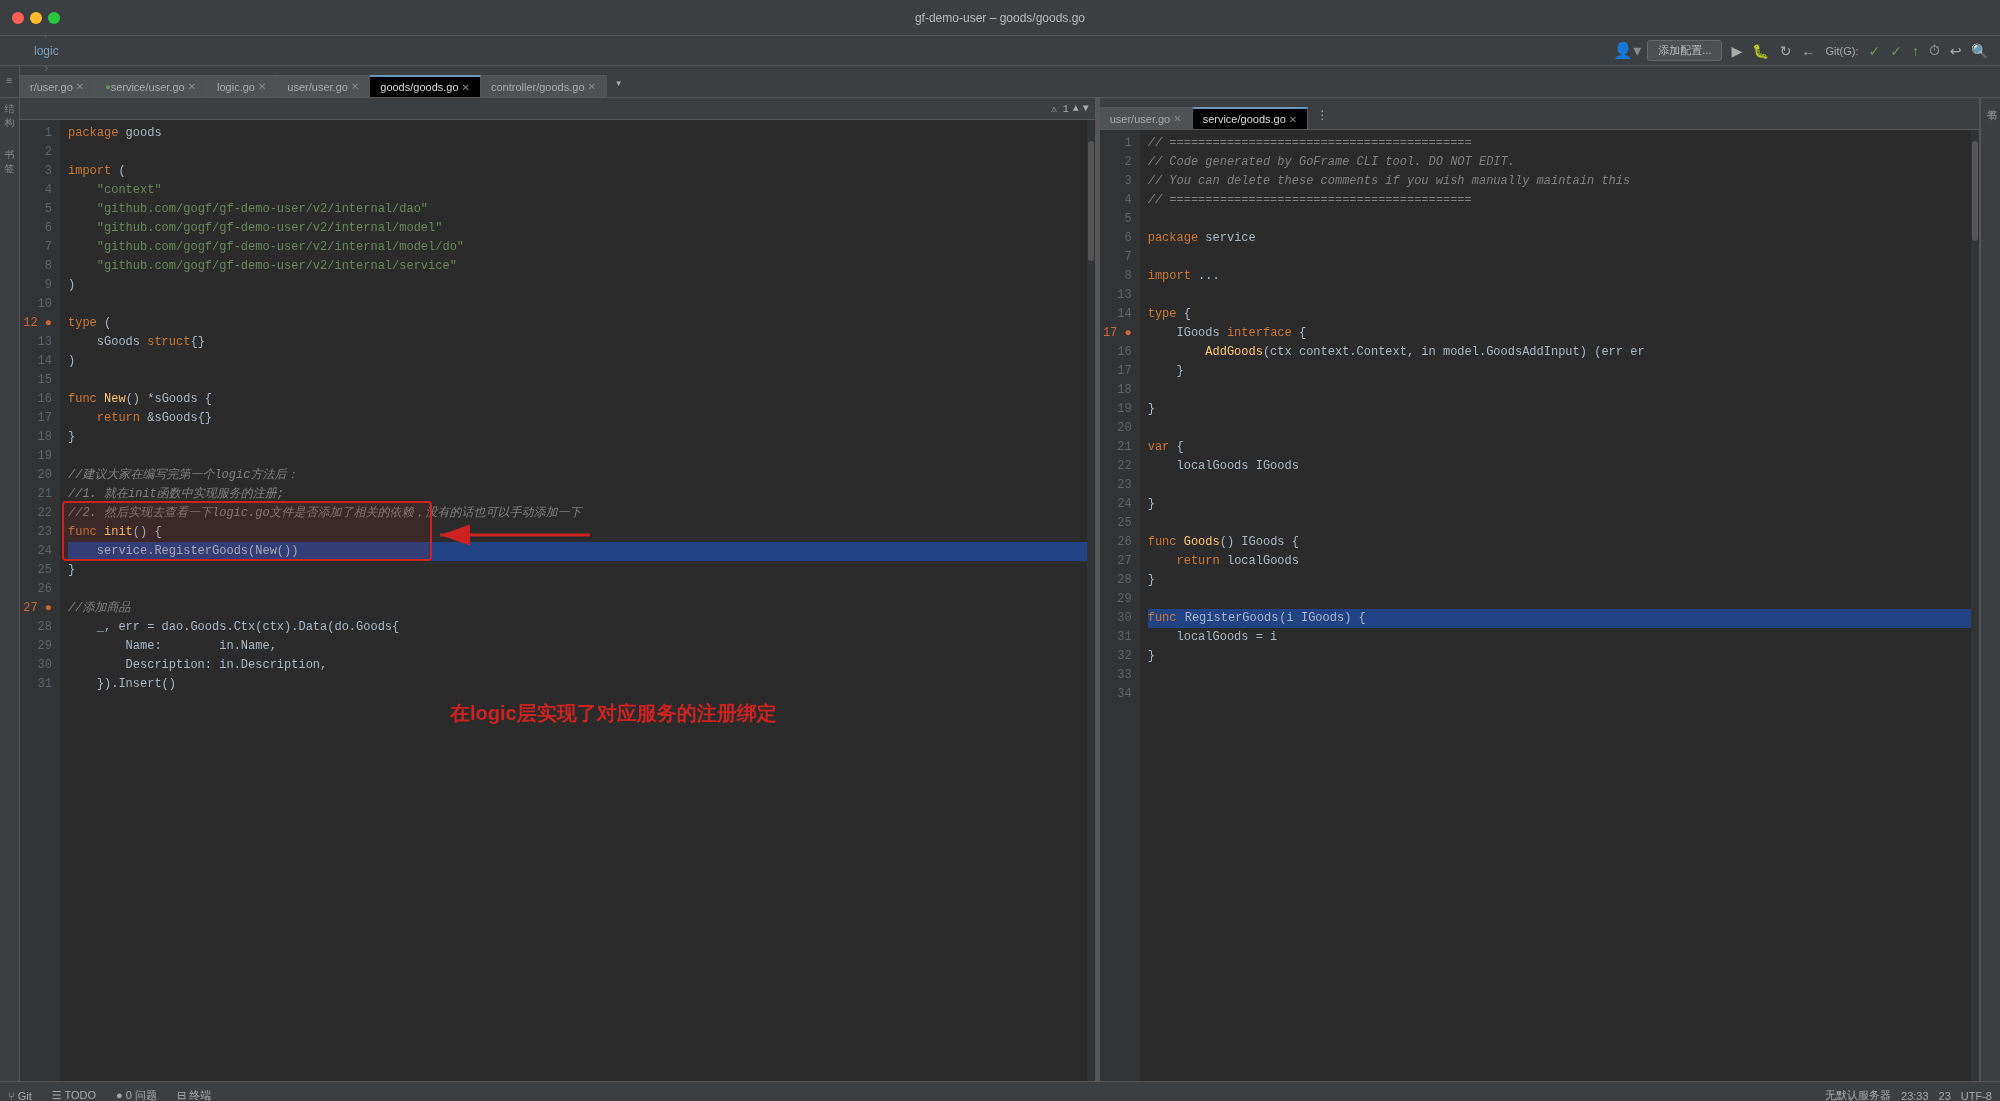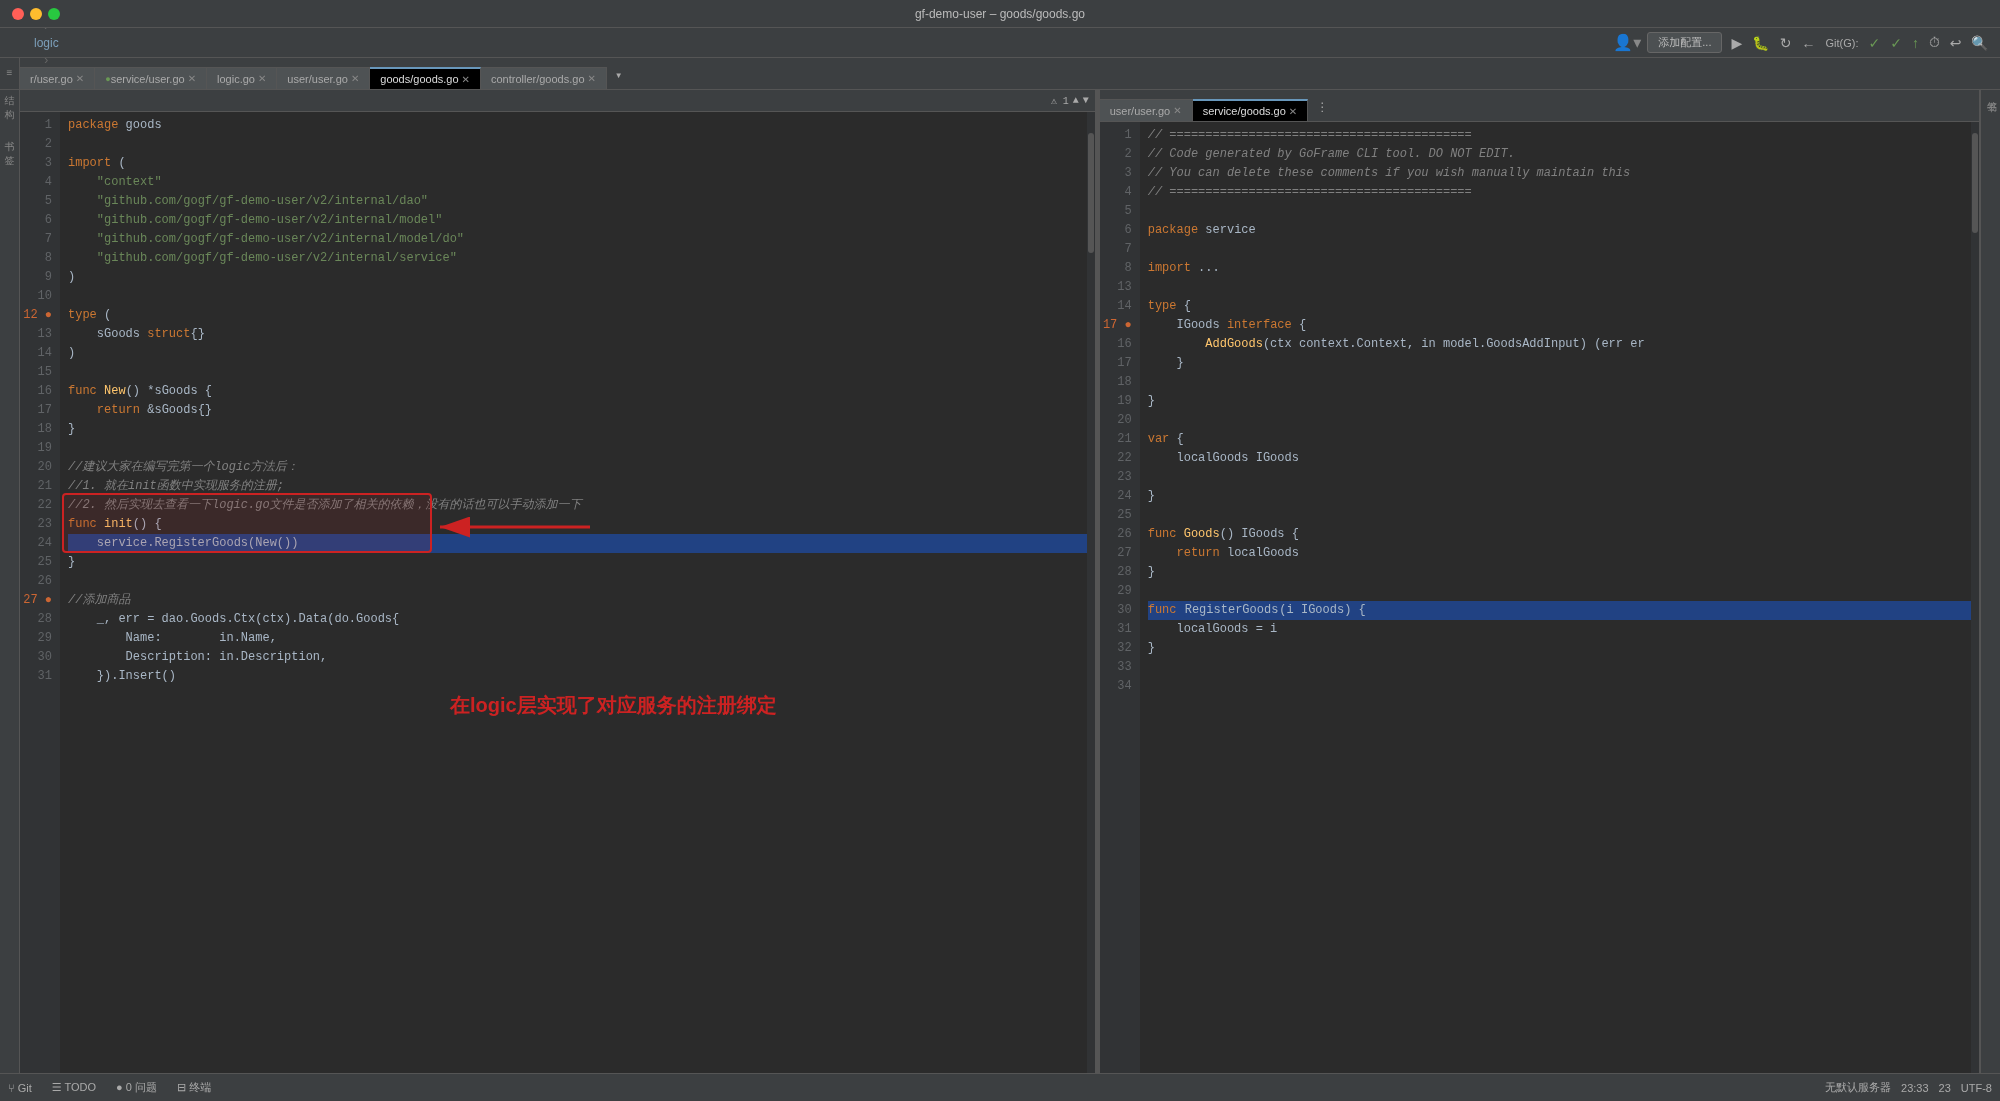--- a/index.html
+++ b/index.html
@@ -8,21 +8,21 @@
       font-size: 12px;
       background: #2b2b2b;
       color: #a9b7c6;
       width: 2000px;
       height: 1101px;
       overflow: hidden;
     }
 
     
     .title-bar {
-      height: 28px;
+      height: 36px;
       background: #3c3f41;
       display: flex;
       align-items: center;
       justify-content: center;
       position: relative;
       border-bottom: 1px solid #555;
     }
     .title-bar-title {
       color: #bbb;
       font-size: 12px;

